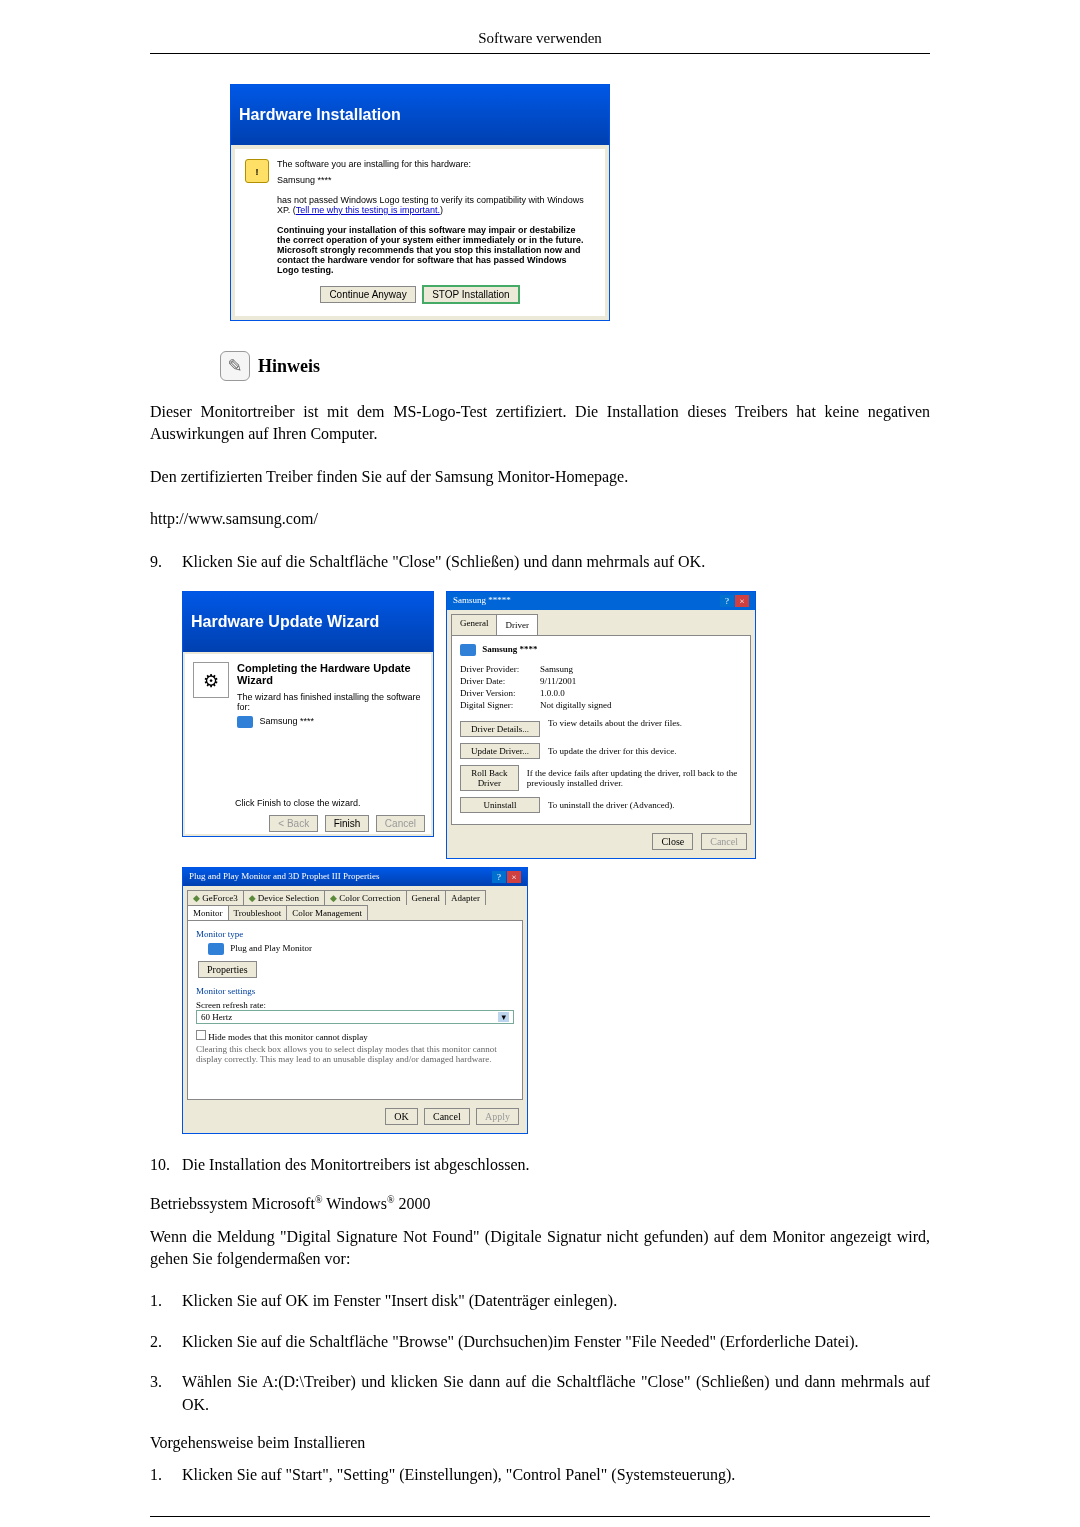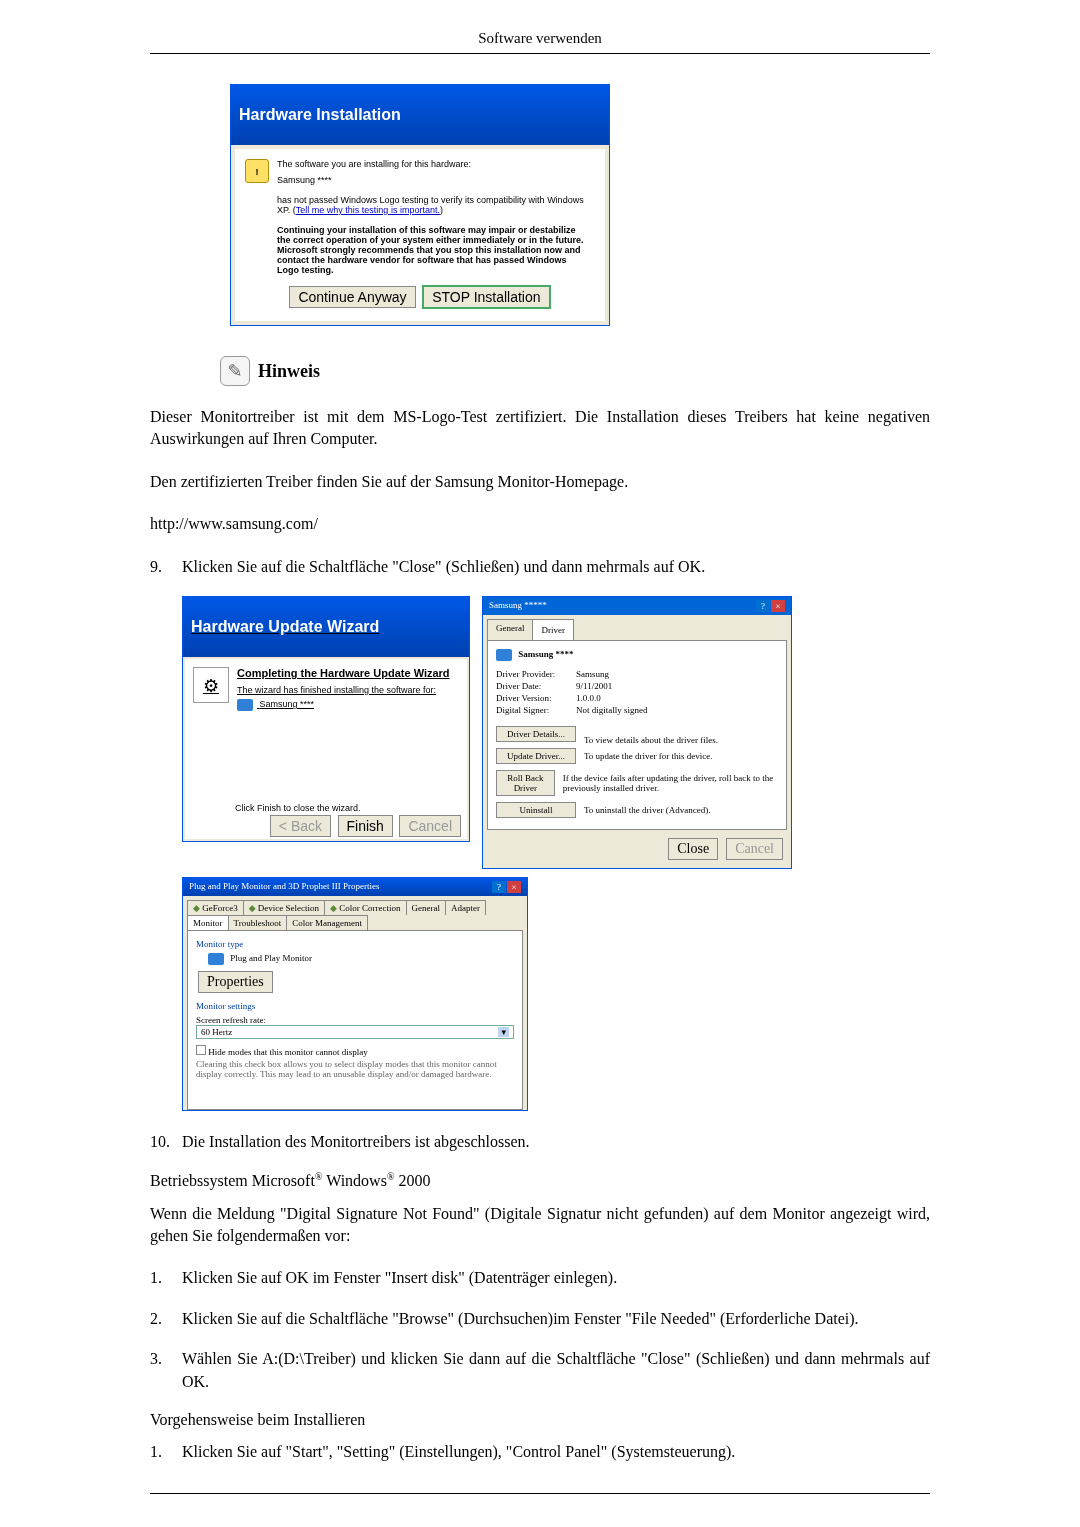--- a/index.html
+++ b/index.html
@@ -55,21 +55,21 @@
       margin-right: 8px;
     }
     .ss-text { display: inline-block; width: 310px; vertical-align: top; }
     .ss-link { color: #0000cc; text-decoration: underline; }
     .ss-bold { font-weight: bold; }
     .ss-btn {
       display: inline-block;
       border: 1px solid #888;
       background: #ece9d8;
       padding: 2px 8px;
-      font-size: 14px;
+      font-size: 10px;
       margin: 2px;
     }
     .ss-btn-row { text-align: center; margin-top: 8px; }
     .note-section {
       margin: 30px 0 20px 70px;
       display: flex;
       align-items: center;
     }
     .note-icon {
       width: 30px;
@@ -95,25 +95,24 @@
       display: flex;
       margin: 0 0 18px 0;
       font-size: 16px;
       line-height: 1.4;
       text-align: justify;
     }
     .numbered .num { width: 32px; flex-shrink: 0; }
     .numbered .txt { flex: 1; }
     .ss-row { margin-left: 32px; }
     .ss-wizard {
-      width: 288px;
+      width: 252px;
       display: inline-block;
       vertical-align: top;
       margin-right: 8px;
-      text-decoration: underline;
     }
     .ss-driver {
       width: 310px;
       display: inline-block;
       vertical-align: top;
     }
     .ss-driver-title {
       background: #0066d8;
       color: #fff;
       padding: 3px 6px;
@@ -282,21 +281,21 @@
             <div class="v">9/11/2001</div>
           </div>
         <div class="ss-row-kv">
             <div class="k">Driver Version:</div>
             <div class="v">1.0.0.0</div>
           </div>
         <div class="ss-row-kv">
             <div class="k">Digital Signer:</div>
             <div class="v">Not digitally signed</div>
           </div>
-        <div style="margin-top:8px; display:flex; align-items:flex-end;">
+        <div style="margin-top:8px; display:flex; align-items:flex-start;">
           <span class="ss-wide-btn">Driver Details...</span>
           <span style="margin-left:8px;">To view details about the driver files.</span>
         </div>
         <div style="display:flex; align-items:center;">
           <span class="ss-wide-btn">Update Driver...</span>
           <span style="margin-left:8px;">To update the driver for this device.</span>
         </div>
         <div style="display:flex; align-items:center;">
           <span class="ss-wide-btn">Roll Back Driver</span>
           <span style="margin-left:8px;">If the device fails after updating the driver, roll back to the previously installed driver.</span>
@@ -344,20 +343,25 @@
         <div class="dropdown">
           <span>60 Hertz</span>
           <span class="arrow">▾</span>
         </div>
         <div style="margin-top:6px;">
           <span style="border:1px solid #888; width:10px; height:10px; display:inline-block; background:#fff;"></span>
           <span>Hide modes that this monitor cannot display</span>
         </div>
         <div style="color:#666; margin-top:2px;">Clearing this check box allows you to select display modes that this monitor cannot display correctly. This may lead to an unusable display and/or damaged hardware.</div>
       </div>
+      <div style="text-align:right; padding:6px 2px;">
+        <span class="ss-btn">OK</span>
+        <span class="ss-btn">Cancel</span>
+        <span class="ss-btn" style="color:#999;">Apply</span>
+      </div>
     </div>
   </div>
 </div>
 
 <div class="numbered" style="margin-top:20px;">
   <div class="num">10.</div>
   <div class="txt">Die Installation des Monitortreibers ist abgeschlossen.</div>
 </div>
 
 <p class="section-title">

